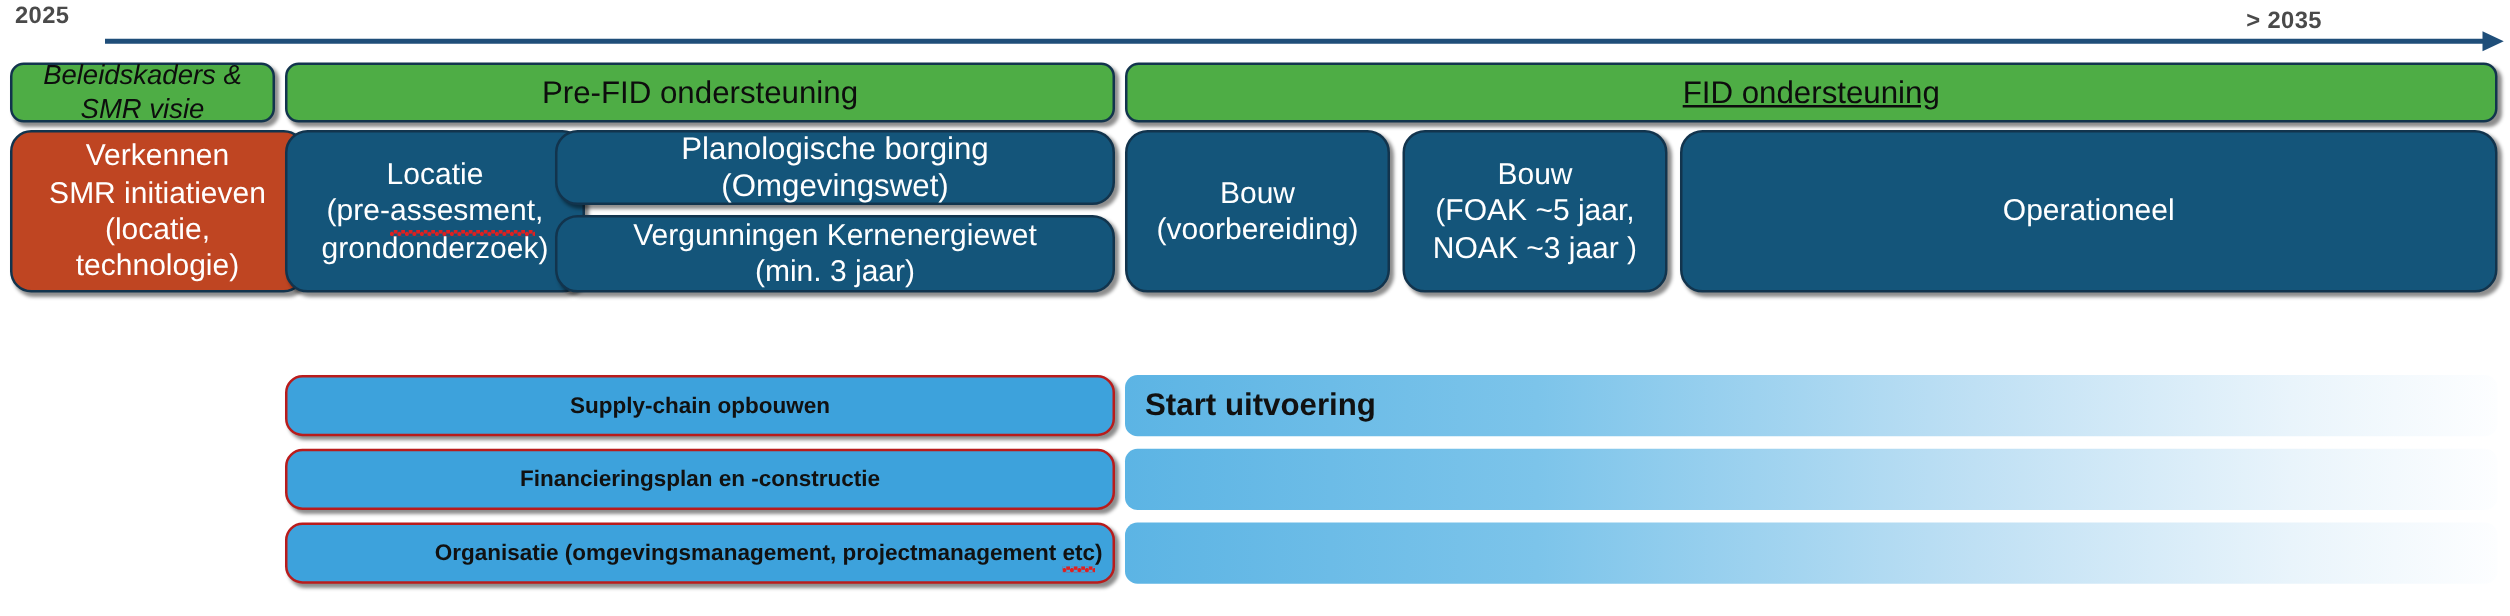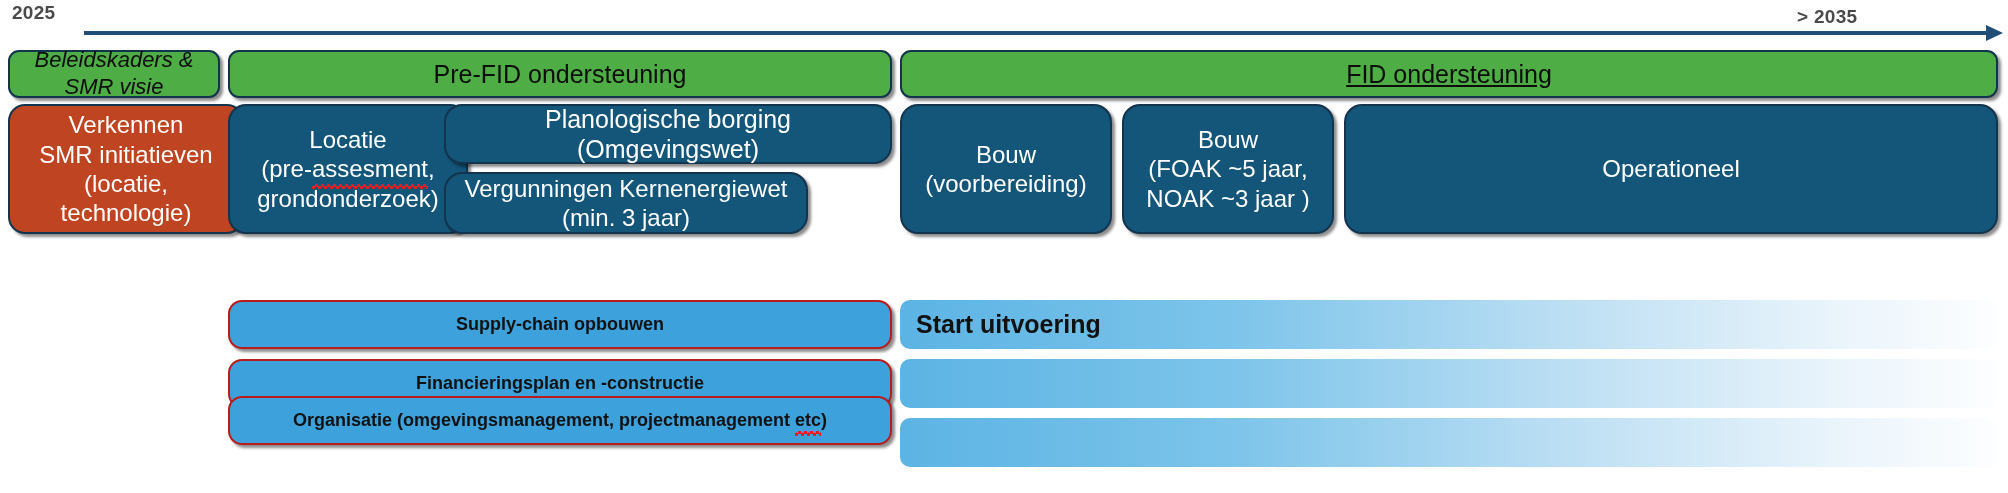--- a/index.html
+++ b/index.html
@@ -155,21 +155,21 @@
       <span class="line">Locatie</span>
       <span class="line"><span>(pre-</span><span class="sq">assesment</span><span>,</span></span>
       <span class="line">grondonderzoek)</span>
     </span>
   </div>
 
   <div class="box navy wide" style="left:444px;top:104px;width:448px;height:60px;">
     <span>Planologische borging (Omgevingswet)</span>
   </div>
 
-  <div class="box navy" style="left:444px;top:172px;width:364px;height:62px;">
+  <div class="box navy" style="left:444px;top:172px;width:448px;height:62px;">
     <span>
       <span class="line">Vergunningen Kernenergiewet</span>
       <span class="line">(min. 3 jaar)</span>
     </span>
   </div>
 
   <div class="box navy" style="left:900px;top:104px;width:212px;height:130px;">
     <span>
       <span class="line">Bouw</span>
       <span class="line">(voorbereiding)</span>
@@ -195,20 +195,20 @@
     <span>Start uitvoering</span>
   </div>
 
   <div class="box cyan" style="left:228px;top:359px;width:664px;height:49px;">
     <span>Financieringsplan en -constructie</span>
   </div>
   <div class="box fade" style="left:900px;top:359px;width:1098px;height:49px;">
     <span></span>
   </div>
 
-  <div class="box cyan" style="left:228px;top:396px;width:664px;height:49px;">
+  <div class="box cyan" style="left:228px;top:418px;width:664px;height:49px;justify-content:flex-end;">
     <span><span>Organisatie (omgevingsmanagement, projectmanagement </span><span class="sq">etc</span><span>)</span></span>
   </div>
   <div class="box fade" style="left:900px;top:418px;width:1098px;height:49px;">
     <span></span>
   </div>
 
 </div>
 
 </body></html>

